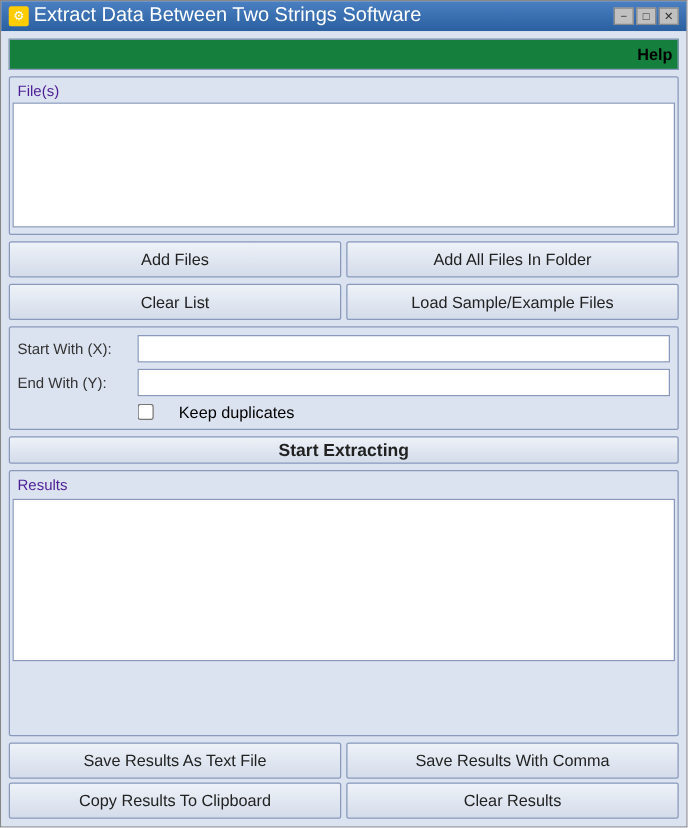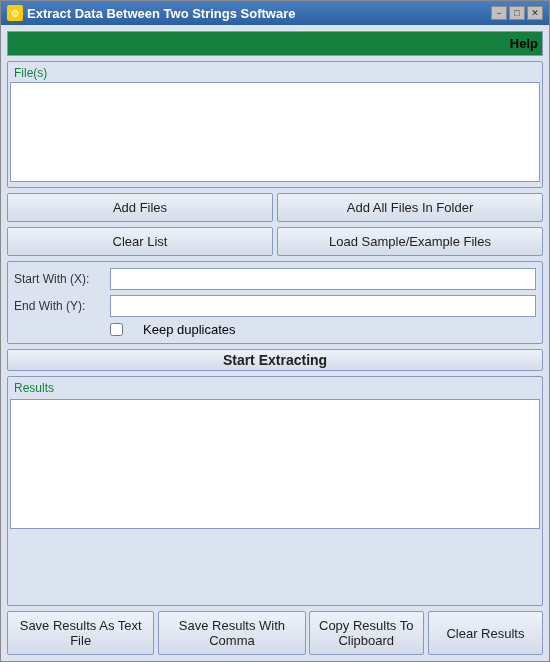--- a/index.html
+++ b/index.html
@@ -48,22 +48,22 @@
       height: 16px;
       background: #ffcc00;
       border-radius: 2px;
       display: flex;
       align-items: center;
       justify-content: center;
       font-size: 10px;
     }
 
     .title-bar-text {
-      font-size: 13px;
-      font-weight: bold;
+      font-size: 16px;
+      font-weight: normal;
     }
 
     .title-bar-controls {
       display: flex;
       gap: 2px;
     }
 
     .title-btn {
       width: 16px;
       height: 14px;
@@ -97,21 +97,21 @@
 
     .fieldset-box {
       border: 1px solid #8899bb;
       background: #dce3f0;
       border-radius: 2px;
       padding: 2px;
     }
 
     .fieldset-label {
       font-size: 12px;
-      color: #15803d;
+      color: #4c1d95;
       padding: 2px 4px;
       background: #dce3f0;
     }
 
     .files-textarea {
       width: 100%;
       height: 100px;
       border: 1px solid #8899bb;
       background: white;
       resize: none;
@@ -212,21 +212,21 @@
 
     .results-section {
       display: flex;
       flex-direction: column;
       gap: 2px;
       flex: 1;
     }
 
     .bottom-buttons {
       display: flex;
-      flex-direction: row;
+      flex-direction: column;
       gap: 3px;
     }
   </style>
 </head>
 <body>
 
 <div class="window">
 
   <div class="title-bar">
     <div class="title-bar-left">

